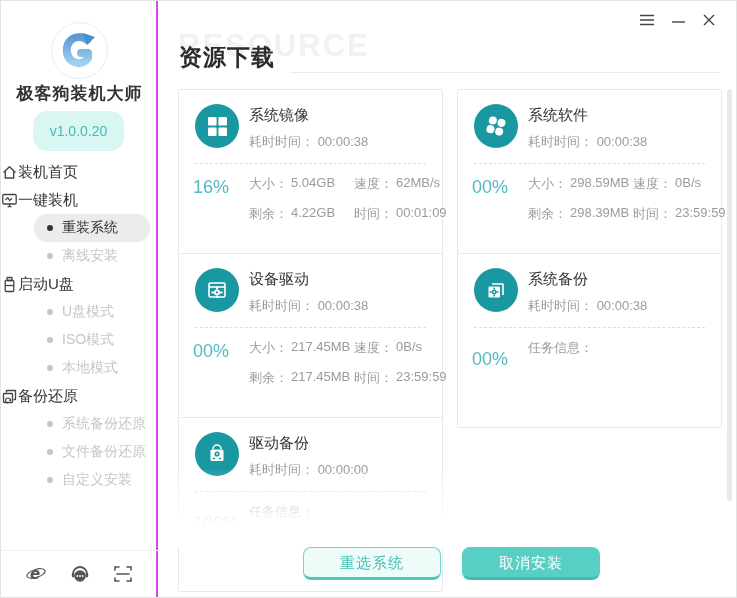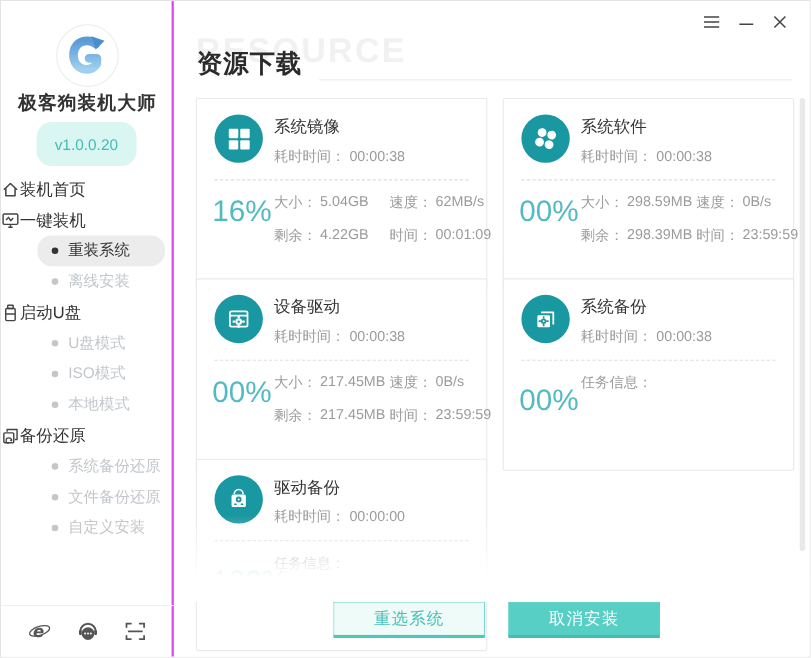--- a/index.html
+++ b/index.html
@@ -48,32 +48,32 @@
   .card.c0 { left:19px;  top:88px; }
   .card.c1 { left:298px; top:88px; }
   .card.c2 { left:19px;  top:252px; }
   .card.c3 { left:298px; top:252px;text-decoration:underline; }
   .card.c4 { left:19px;  top:416px; }
   .card-icon { position:absolute; left:16px; top:14px; width:44px; height:44px; border-radius:50%;
                background:#1a98a1; display:flex; align-items:center; justify-content:center; }
   .card-title { position:absolute; left:70px; top:16px; font-size:15px; color:#333; }
   .card-elapsed { position:absolute; left:70px; top:43px; font-size:13px; color:#9b9b9b; }
   .card-divider { position:absolute; left:16px; right:16px; top:73px; border-top:1px dashed #dedede; }
-  .card-percent { position:absolute; left:14px; top:87px; font-size:27px; font-weight:300; color:#54bac2; }
+  .card-percent { position:absolute; left:14px; top:87px; font-size:18px; font-weight:300; color:#54bac2; }
   .card-stats { position:absolute; left:70px; top:85px; right:10px; }
   .stat-row { display:flex; gap:10px; margin-bottom:12px; font-size:13px; color:#9b9b9b; white-space:nowrap; }
   .stat-group { min-width:95px; display:flex; gap:3px; }
   .card-task { position:absolute; left:70px; top:85px; font-size:13px; color:#9b9b9b; }
 
   .fade-overlay { position:absolute; left:0; top:468px; width:100%; height:78px; z-index:5;
                   background:linear-gradient(to bottom, rgba(255,255,255,0), #ffffff 72%); pointer-events:none; }
 
   .footer-btns { position:absolute; left:0; bottom:17px; width:100%; z-index:6; }
   .btn { position:absolute; bottom:0; width:138px; height:33px; font-size:15px; text-align:center;
-         line-height:29px; cursor:pointer; border-radius:1px; letter-spacing:1px; }
+         line-height:29px; cursor:pointer; border-radius:8px; letter-spacing:1px; }
   .btn-secondary { left:144px; background:#effbf9; border:1px solid #74d6cc;
                    border-bottom:3px solid #4cc8bc; color:#45c0b4; }
   .btn-primary { left:303px; background:#57cfc4; border:1px solid #57cfc4;
                  border-bottom:3px solid #41bdb1; color:#fff; }
 
   .scrollbar { position:absolute; right:4px; top:88px; width:5px; height:412px;
                background:#e9e9e9; border-radius:3px; z-index:7; cursor:pointer; }
 </style>
 </head>
 <body>

